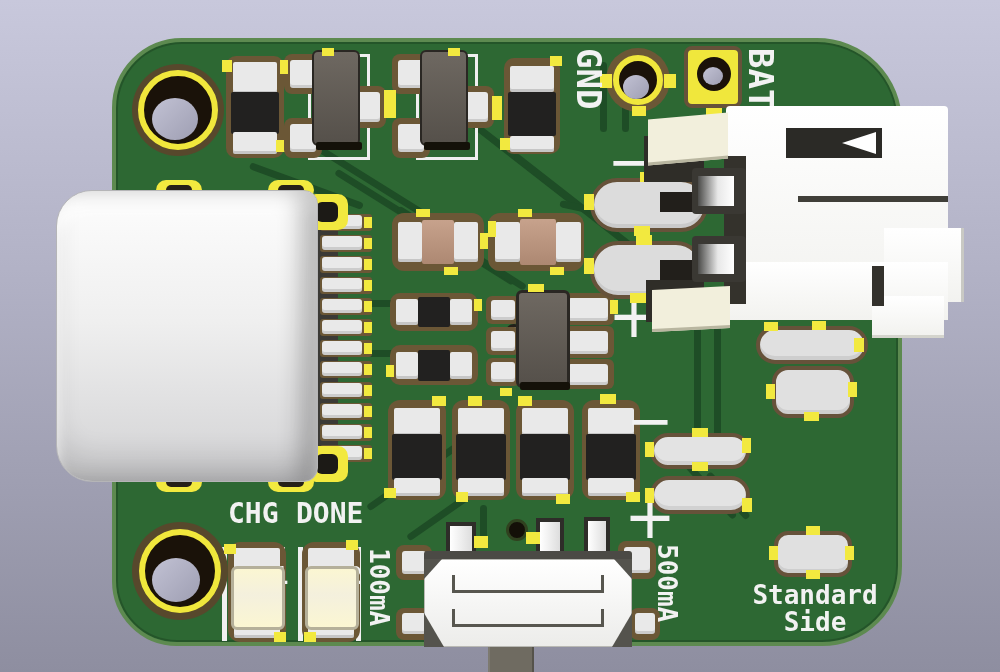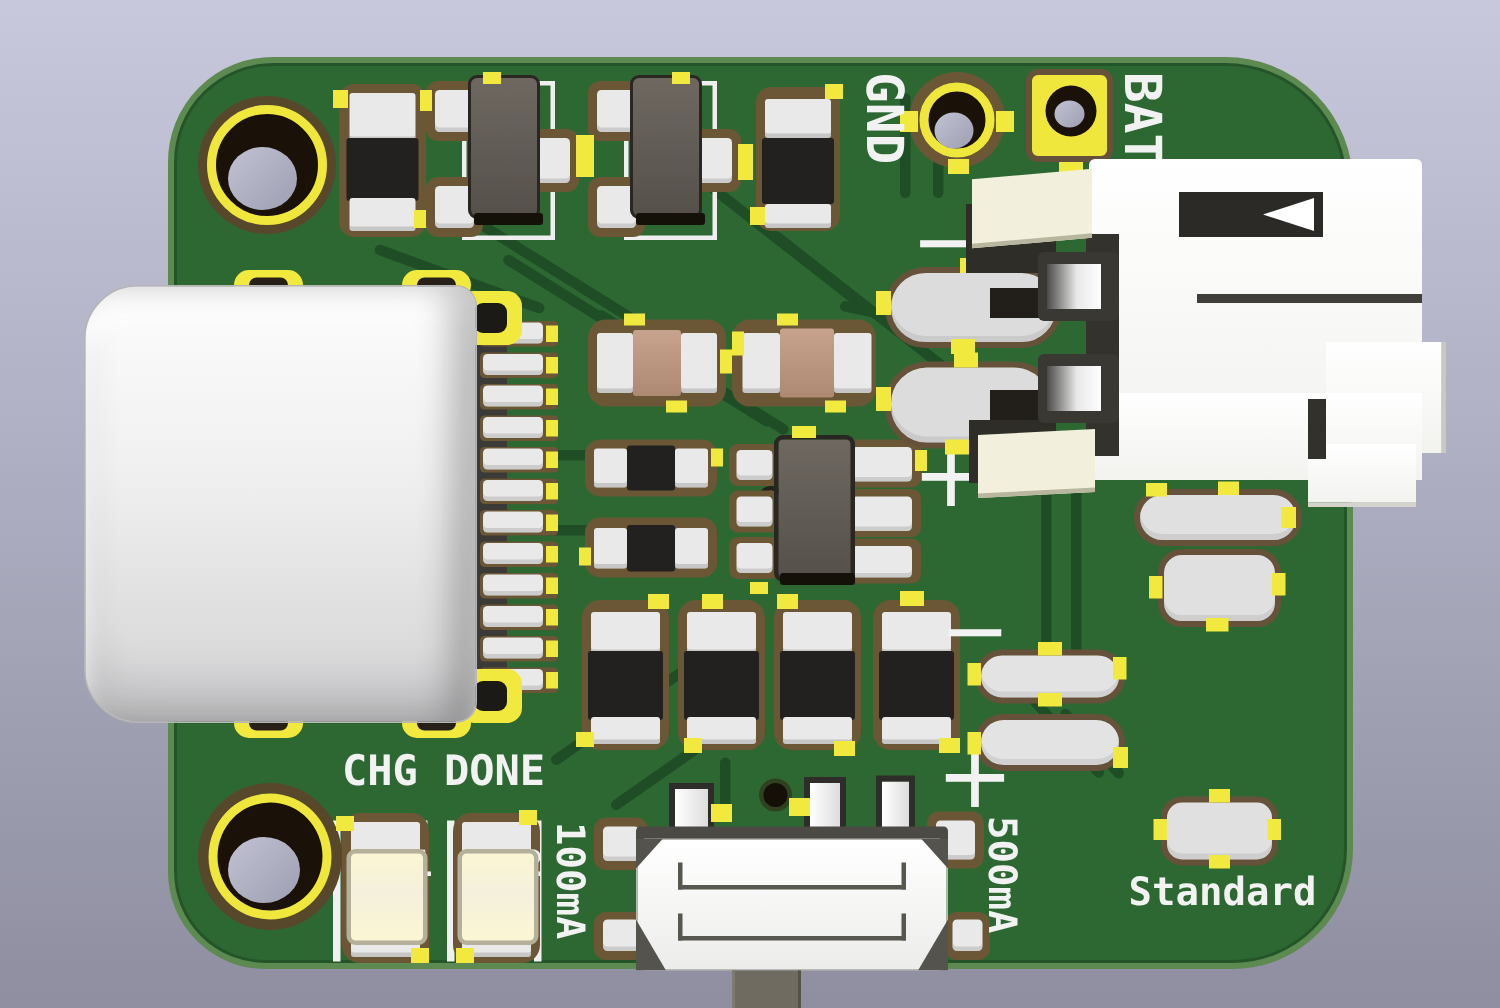--- a/index.html
+++ b/index.html
@@ -406,15 +406,16 @@
     <div style="left:0;top:62px;width:20px;height:34px;background:#54534d;clip-path:polygon(0 0,0 100%,100% 100%);"></div>
     <div style="left:188px;top:62px;width:20px;height:34px;background:#54534d;clip-path:polygon(100% 0,0 100%,100% 100%);"></div>
     <div style="left:28px;top:24px;width:152px;height:18px;border:3px solid #57564f;border-top:none;box-sizing:border-box;"></div>
     <div style="left:28px;top:58px;width:152px;height:18px;border:3px solid #57564f;border-top:none;box-sizing:border-box;"></div>
   </div>
   <div class="abs" style="left:488px;top:647px;width:46px;height:25px;z-index:6;
        background:#6f6b61;border-left:2px solid #7d7a70;border-right:2px solid #55524a;box-sizing:border-box;"></div>
 
   <div class="silk" style="left:748px;top:582px;width:134px;height:56px;font-size:26px;line-height:27px;text-align:center;">
     <div>Standard</div>
+    <div>Side</div>
   </div>
 
 </div>
 
 </body></html>

